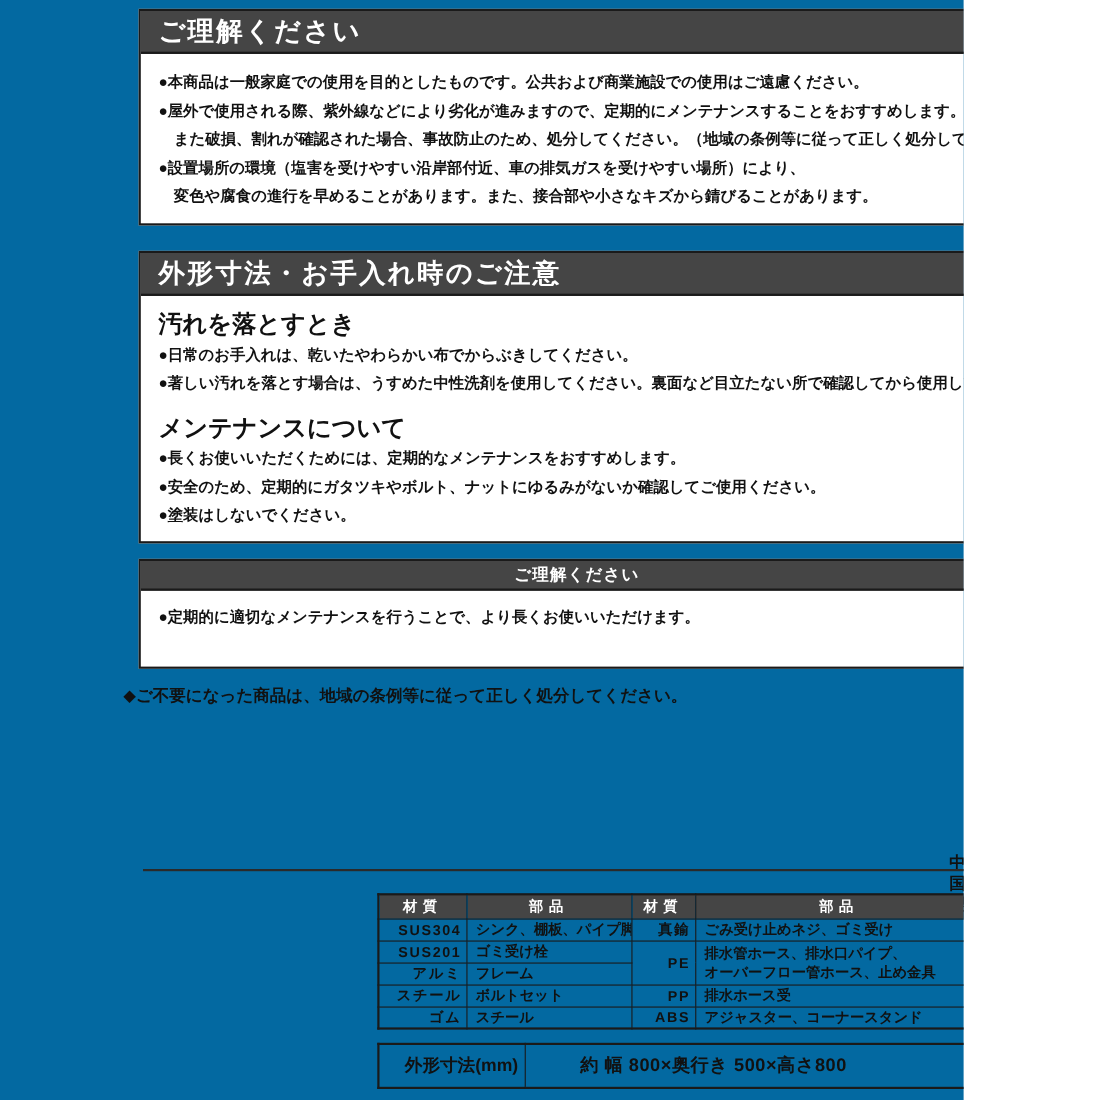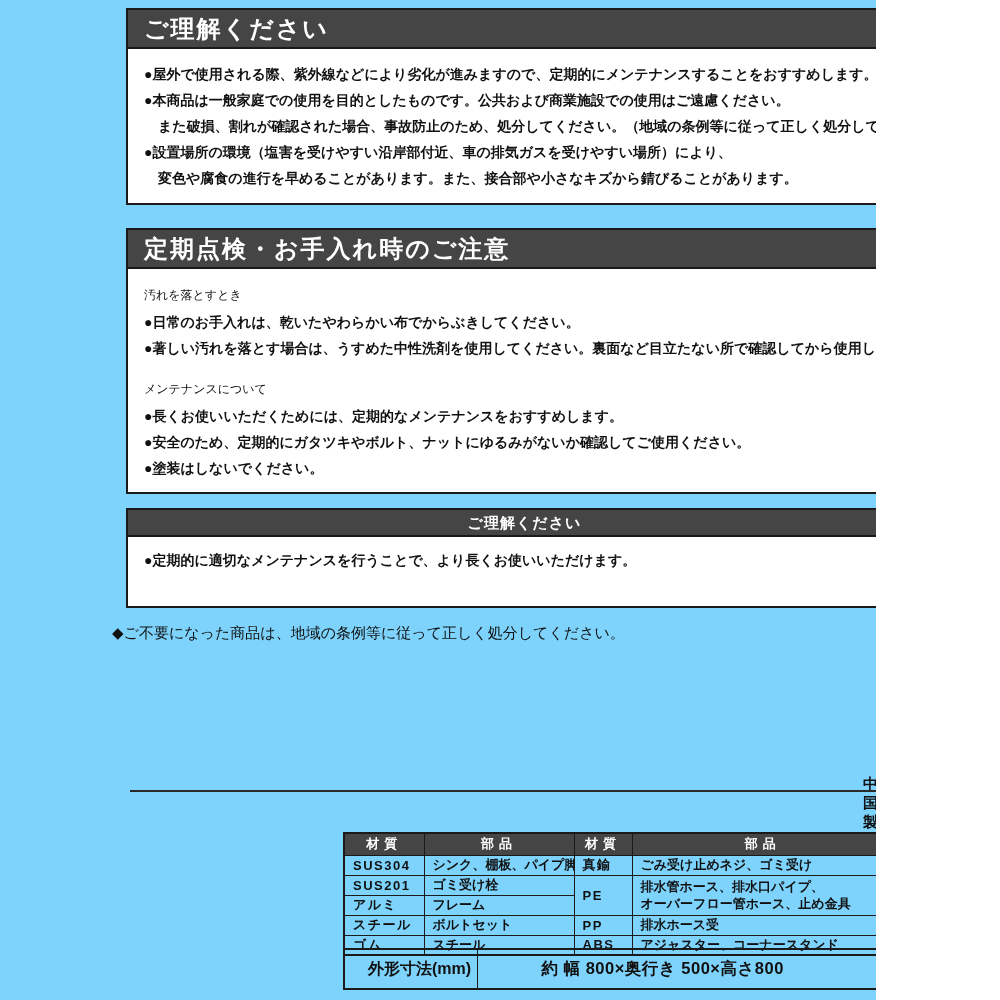--- a/index.html
+++ b/index.html
@@ -1,17 +1,17 @@
 <!DOCTYPE html>
 <html><head>
 <meta charset="utf-8">
 <style>
   html,body{margin:0;padding:0;background:#ffffff;}
   .page{
-    position:relative;width:876px;height:1000px;background:#7dd3fc;
+    position:relative;width:876px;height:1000px;background:#0369a1;
     font-family:"Liberation Sans","DejaVu Sans",sans-serif;
     color:#111;overflow:hidden;
   }
   .notice-box{
     position:absolute;left:126px;width:797px;box-sizing:border-box;
     border:2px solid #1a1a1a;background:#fff;overflow:hidden;
   }
   .bar{
     background:#454545;color:#fff;font-weight:bold;
     border-bottom:2px solid #1a1a1a;
@@ -19,79 +19,79 @@
   }
   .bar-large{
     height:37px;line-height:37px;font-size:24px;padding-left:16px;
   }
   .bar-small{
     height:25px;line-height:25px;font-size:15px;text-align:center;letter-spacing:1px;
   }
   .box-body{padding:12px 14px 0 16px;font-size:14px;font-weight:600;}
   .line{line-height:26px;white-space:nowrap;}
   .indent{padding-left:14px;}
-  .subhead{font-size:12px;font-weight:normal;line-height:28px;white-space:nowrap;}
+  .subhead{font-size:22px;font-weight:bold;line-height:28px;white-space:nowrap;}
   .subhead.second{margin-top:14px;}
   .disposal{
-    position:absolute;left:112px;top:620px;font-size:15px;font-weight:400;
+    position:absolute;left:112px;top:620px;font-size:15px;font-weight:700;
     line-height:26px;white-space:nowrap;
   }
   .origin{
     position:absolute;left:863px;top:763px;font-size:15px;font-weight:600;margin-top:12px;
   }
   .rule{
     position:absolute;left:130px;top:790px;width:795px;height:2px;background:#2a2a2a;
   }
   table.materials{
-    position:absolute;left:343px;top:832px;width:550px;
+    position:absolute;left:343px;top:812px;width:550px;
     border-collapse:collapse;table-layout:fixed;
     font-size:13px;font-weight:600;
   }
   table.materials th,table.materials td{
     border:1.5px solid #1a1a1a;box-sizing:border-box;
     padding:0 4px 0 8px;overflow:hidden;white-space:nowrap;
   }
   table.materials{border:2px solid #1a1a1a;}
   table.materials th{
     background:#454545;color:#fff;height:22px;font-weight:bold;
     text-align:center;letter-spacing:5px;padding:0;
   }
   table.materials td{height:20px;}
-  td.mat{letter-spacing:1.5px;}
+  td.mat{letter-spacing:1.5px;text-align:right;}
   td.merged-parts{white-space:normal;}
   td.merged-parts .pline{line-height:17px;white-space:nowrap;}
   table.dims{
     position:absolute;left:343px;top:948px;width:547px;
     border-collapse:collapse;table-layout:fixed;border:2px solid #1a1a1a;
     font-size:16px;
   }
   table.dims td{
     border:1.5px solid #1a1a1a;height:40px;box-sizing:border-box;vertical-align:middle;
   }
   td.dims-label{padding-left:23px;font-weight:600;}
-  td.dims-value{padding-left:64px;font-weight:bold;font-size:16.5px;letter-spacing:0.5px;}
+  td.dims-value{padding-left:50px;font-weight:bold;font-size:16.5px;letter-spacing:0.5px;}
 </style>
 </head>
 <body>
 
 <div class="page">
 
   <div class="notice-box" style="top:8px;height:197px;">
     <div class="bar bar-large">ご理解ください</div>
     <div class="box-body">
+      <div class="line">●本商品は一般家庭での使用を目的としたものです。公共および商業施設での使用はご遠慮ください。</div>
       <div class="line">●屋外で使用される際、紫外線などにより劣化が進みますので、定期的にメンテナンスすることをおすすめします。</div>
-      <div class="line">●本商品は一般家庭での使用を目的としたものです。公共および商業施設での使用はご遠慮ください。</div>
       <div class="line indent">また破損、割れが確認された場合、事故防止のため、処分してください。（地域の条例等に従って正しく処分してください）</div>
       <div class="line">●設置場所の環境（塩害を受けやすい沿岸部付近、車の排気ガスを受けやすい場所）により、</div>
       <div class="line indent">変色や腐食の進行を早めることがあります。また、接合部や小さなキズから錆びることがあります。</div>
     </div>
   </div>
 
   <div class="notice-box" style="top:228px;height:266px;">
-    <div class="bar bar-large">定期点検・お手入れ時のご注意</div>
+    <div class="bar bar-large">外形寸法・お手入れ時のご注意</div>
     <div class="box-body">
       <div class="subhead">汚れを落とすとき</div>
       <div class="line">●日常のお手入れは、乾いたやわらかい布でからぶきしてください。</div>
       <div class="line">●著しい汚れを落とす場合は、うすめた中性洗剤を使用してください。裏面など目立たない所で確認してから使用してください。</div>
       <div class="subhead second">メンテナンスについて</div>
       <div class="line">●長くお使いいただくためには、定期的なメンテナンスをおすすめします。</div>
       <div class="line">●安全のため、定期的にガタツキやボルト、ナットにゆるみがないか確認してご使用ください。</div>
       <div class="line">●塗装はしないでください。</div>
     </div>
   </div>

